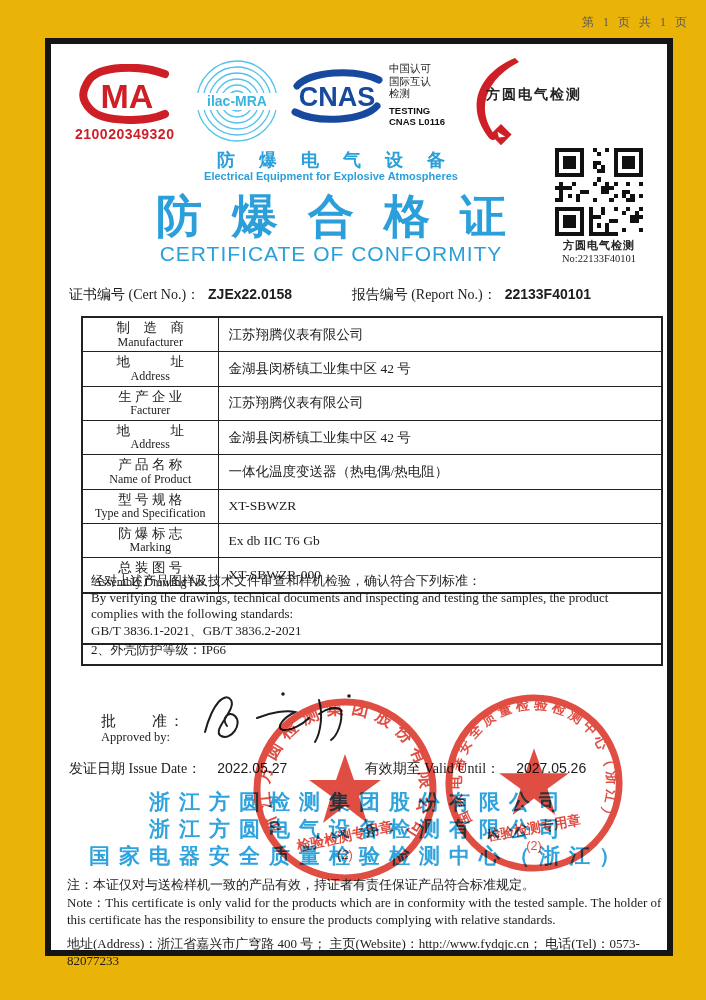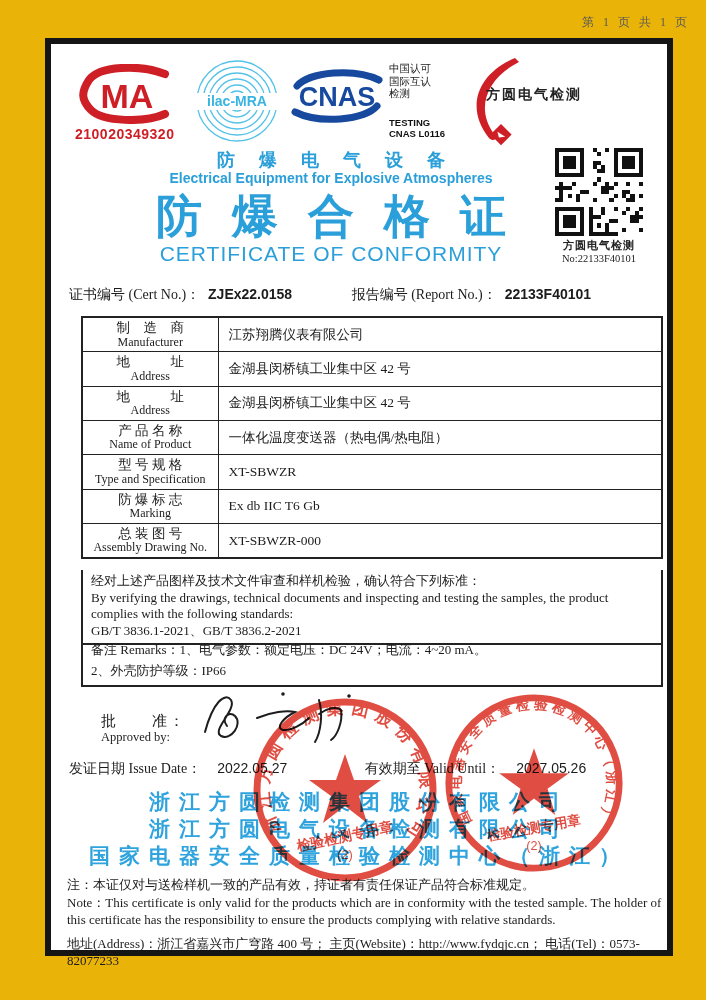--- a/index.html
+++ b/index.html
@@ -9,27 +9,27 @@
   .page-header { position:absolute; top:14px; right:16px; font-size:12px; color:#5a5a5a; letter-spacing:3px; }
   .cert-frame { position:absolute; left:45px; top:38px; width:628px; height:918px; border:6px solid #151515; background:#fff; }
 
   
   .logo-cma { position:absolute; left:28px; top:20px; width:100px; height:60px; }
   .cma-number { position:absolute; left:24px; top:82px; width:112px; font-family:"Liberation Sans",sans-serif; font-weight:bold; font-size:14px; color:#cf1f26; letter-spacing:0.5px; }
   .logo-ilac { position:absolute; left:143px; top:14px; width:86px; height:86px; }
   .logo-cnas { position:absolute; left:236px; top:24px; width:100px; height:56px; }
   .cnas-side { position:absolute; left:338px; top:18px; font-family:"Liberation Sans",sans-serif; }
   .cnas-side .zh { font-size:10.5px; line-height:12.5px; color:#222; }
-  .cnas-side .en { font-size:9.5px; line-height:11px; font-weight:bold; color:#111; margin-top:17px; }
+  .cnas-side .en { font-size:9.5px; line-height:11px; font-weight:bold; color:#111; margin-top:5px; }
   .logo-fy { position:absolute; left:398px; top:10px; width:150px; height:95px; }
   .fy-label { position:absolute; left:435px; top:42px; font-size:14px; font-weight:bold; color:#222; letter-spacing:2px; font-family:"Liberation Sans",sans-serif; }
 
   
   .t-zh-small { position:absolute; top:104px; left:0; width:560px; text-align:center; font-family:"Liberation Sans",sans-serif; font-weight:bold; font-size:18px; color:#2b9fd9; letter-spacing:24px; text-indent:24px; }
-  .t-en-small { position:absolute; top:126px; left:0; width:560px; text-align:center; font-family:"Liberation Sans",sans-serif; font-weight:bold; font-size:14px; color:#2b9fd9; }
+  .t-en-small { position:absolute; top:126px; left:0; width:560px; text-align:center; font-family:"Liberation Sans",sans-serif; font-weight:bold; font-size:11px; color:#2b9fd9; }
   .t-zh-big { position:absolute; top:142px; left:0; width:560px; text-align:center; font-family:"Liberation Sans",sans-serif; font-weight:bold; font-size:46px; color:#2b9fd9; letter-spacing:30px; text-indent:30px; }
   .t-en-big { position:absolute; top:198px; left:0; width:560px; text-align:center; font-family:"Liberation Sans",sans-serif; font-size:21px; color:#2b9fd9; letter-spacing:1px; }
 
   
   .qr-box { position:absolute; right:18px; top:104px; width:100px; text-align:center; }
   .qr-box svg { display:block; margin:0 auto; }
   .qr-caption { font-size:11px; font-weight:bold; color:#222; letter-spacing:1px; margin-top:2px; font-family:"Liberation Sans",sans-serif; }
   .qr-number { font-size:10.5px; color:#222; }
 
   
@@ -251,20 +251,27 @@
           </tr>
       <tr>
             <td class="lbl">
               <div class="zh">地　　　址</div>
               <div class="en">Address</div>
             </td>
             <td class="val">金湖县闵桥镇工业集中区 42 号</td>
           </tr>
       <tr>
             <td class="lbl">
+              <div class="zh">生 产 企 业</div>
+              <div class="en">Facturer</div>
+            </td>
+            <td class="val">江苏翔腾仪表有限公司</td>
+          </tr>
+      <tr>
+            <td class="lbl">
               <div class="zh">地　　　址</div>
               <div class="en">Address</div>
             </td>
             <td class="val">金湖县闵桥镇工业集中区 42 号</td>
           </tr>
       <tr>
             <td class="lbl">
               <div class="zh">产 品 名 称</div>
               <div class="en">Name of Product</div>
             </td>
@@ -294,21 +301,20 @@
     </tbody>
       </table>
 
     <div class="std-box">
       <div>经对上述产品图样及技术文件审查和样机检验，确认符合下列标准：</div>
       <div>By verifying the drawings, technical documents and inspecting and testing the samples, the product complies with the following standards:</div>
       <div>GB/T 3836.1-2021、GB/T 3836.2-2021</div>
     </div>
 
     <div class="rem-box">
-      <div>备注 Remarks：1、电气参数：额定电压：DC 24V；电流：4~20 mA。</div>
       <div>2、外壳防护等级：IP66</div>
     </div>
 
     <div class="approve">
       <div class="zh">批　　准：</div>
       <div class="en">Approved by:</div>
     </div>
     <svg class="signature" width="200" height="70" viewBox="0 0 200 70">
       <g fill="none" stroke="#1d1d1d" stroke-width="2" stroke-linecap="round">
         <path d="M14,48 C22,18 34,8 40,16 C46,26 20,46 30,52 C40,57 52,40 44,32 C38,26 30,34 36,42"></path>

